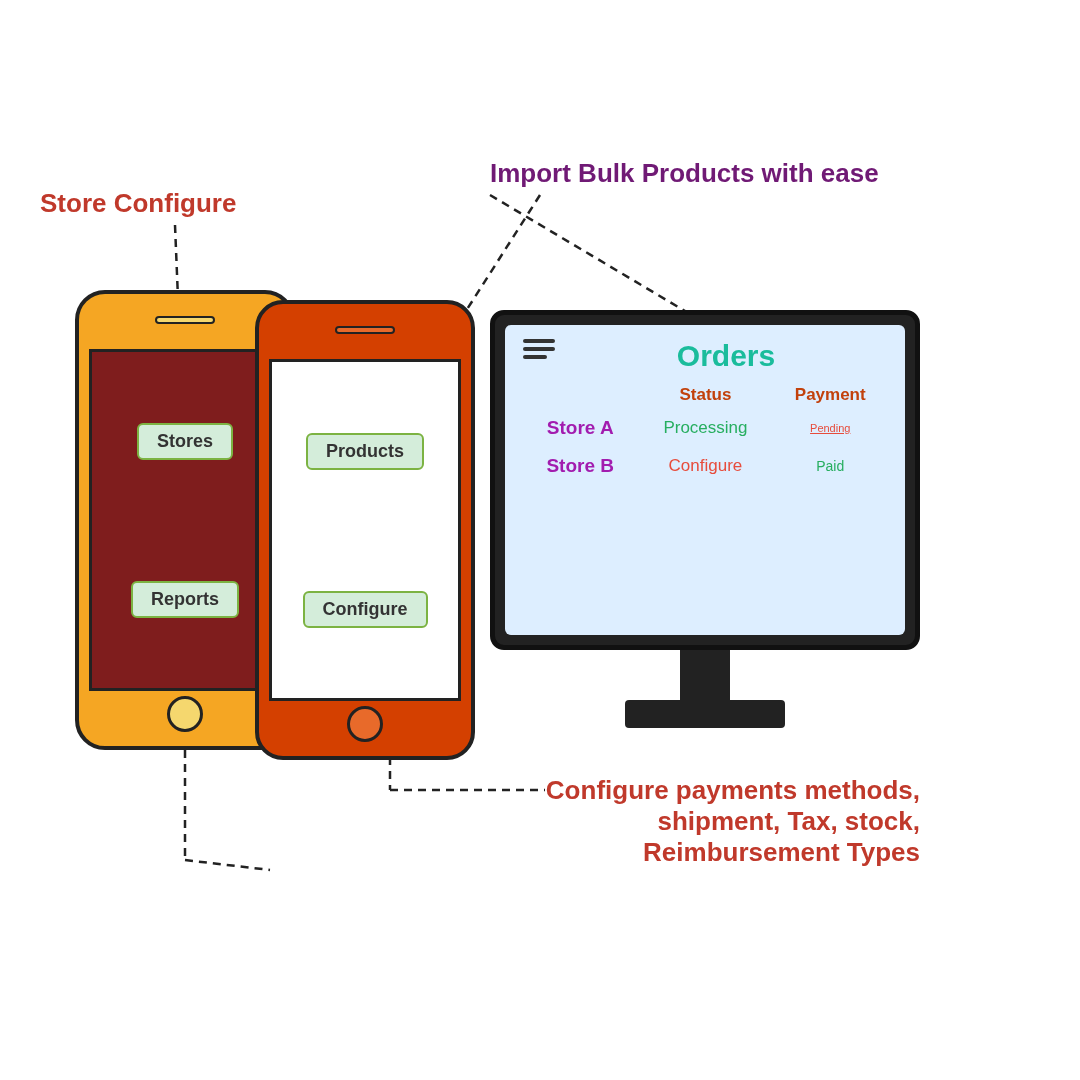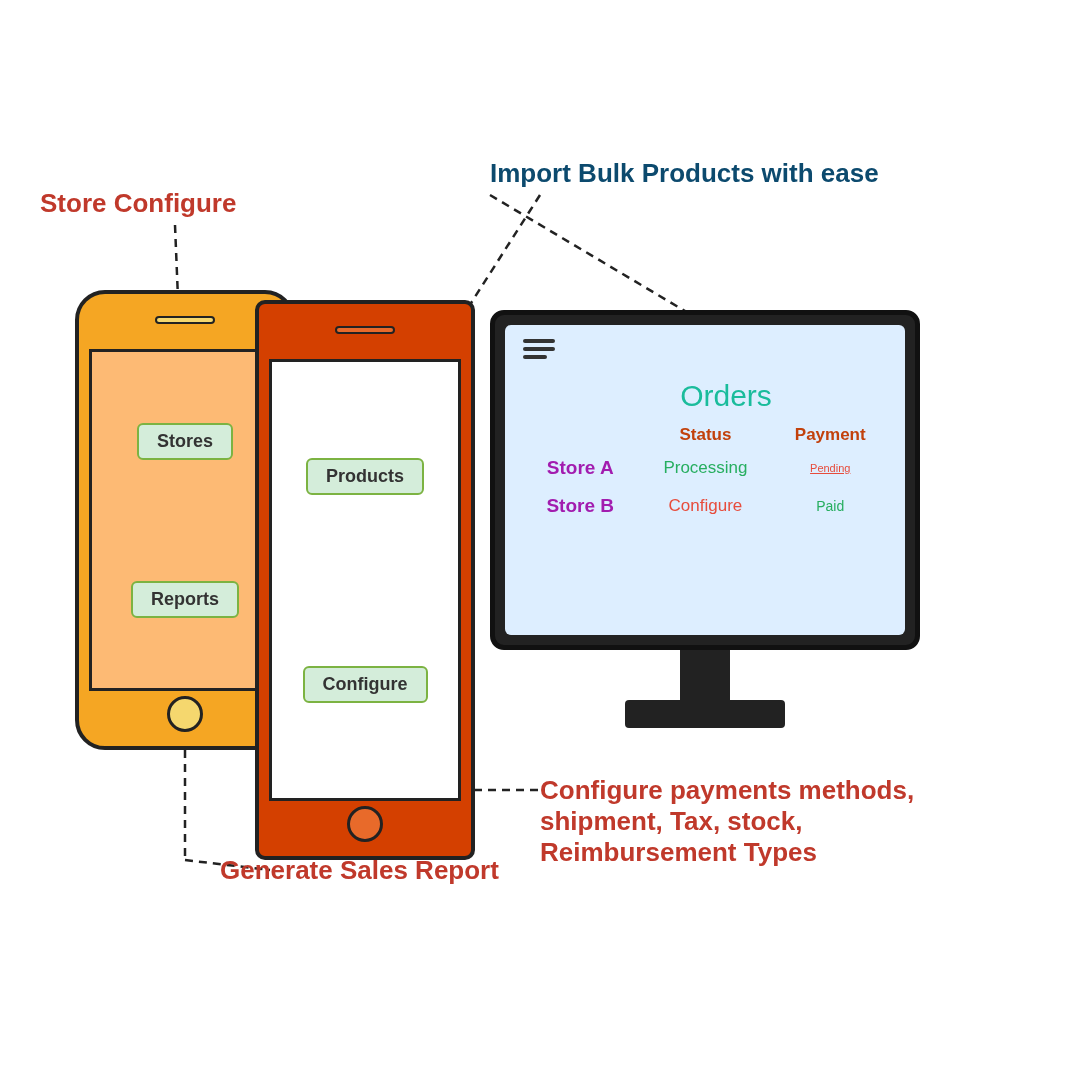--- a/index.html
+++ b/index.html
@@ -25,63 +25,63 @@
       left: 40px;
       color: #c0392b;
       font-size: 26px;
       font-weight: bold;
     }
 
     .label-import-bulk {
       position: absolute;
       top: 158px;
       left: 490px;
-      color: #0c4a6e;
+      color: #701a75;
       font-size: 26px;
       font-weight: bold;
     }
 
     .label-generate-report {
       position: absolute;
       top: 855px;
       left: 220px;
       color: #c0392b;
       font-size: 26px;
       font-weight: bold;
     }
 
     .label-configure {
       position: absolute;
       top: 775px;
       left: 540px;
       color: #c0392b;
       font-size: 26px;
       font-weight: bold;
-      text-align: left;
+      text-align: right;
       width: 380px;
     }
 
     
     .phone-yellow {
       position: absolute;
       top: 290px;
       left: 75px;
       width: 220px;
       height: 460px;
       background: #F5A623;
       border-radius: 30px;
       border: 4px solid #222;
     }
     .phone-yellow .phone-screen {
       position: absolute;
       top: 55px;
       left: 10px;
       right: 10px;
       bottom: 55px;
-      background: #fdba74;
+      background: #7f1d1d;
       border: 3px solid #222;
       display: flex;
       flex-direction: column;
       align-items: center;
       justify-content: space-around;
       padding: 10px;
     }
     .phone-yellow .speaker {
       position: absolute;
       top: 22px;
@@ -104,23 +104,23 @@
       border: 3px solid #222;
       background: #F5D76E;
     }
 
     
     .phone-orange {
       position: absolute;
       top: 300px;
       left: 255px;
       width: 220px;
-      height: 560px;
+      height: 460px;
       background: #D44000;
-      border-radius: 10px;
+      border-radius: 28px;
       border: 4px solid #222;
     }
     .phone-orange .phone-screen {
       position: absolute;
       top: 55px;
       left: 10px;
       right: 10px;
       bottom: 55px;
       background: #fff;
       border: 3px solid #222;
@@ -201,24 +201,23 @@
       height: 28px;
       background: #222;
       border-radius: 4px;
       margin: 0 auto;
     }
 
     
     .orders-header {
       text-align: center;
       font-size: 30px;
-      font-weight: normal;
+      font-weight: bold;
       color: #1abc9c;
       margin-bottom: 8px;
-      margin-top: 40px;
     }
     .orders-menu-icon {
       display: flex;
       flex-direction: column;
       gap: 4px;
       margin-bottom: 8px;
     }
     .orders-menu-icon span {
       display: block;
       height: 4px;
@@ -345,19 +344,18 @@
                 <td class="payment-paid">Paid</td>
               </tr>
             </tbody>
         </table>
       </div>
     </div>
     <div class="monitor-stand-neck"></div>
     <div class="monitor-stand-base"></div>
   </div>
 
-  <div class="label-generate-report">Generate Sales Report</div>
 
   <div class="label-configure" style="white-space: pre-line;">Configure payments methods,
 shipment, Tax, stock,
 Reimbursement Types</div>
 
 </div>
 
 </body></html>

